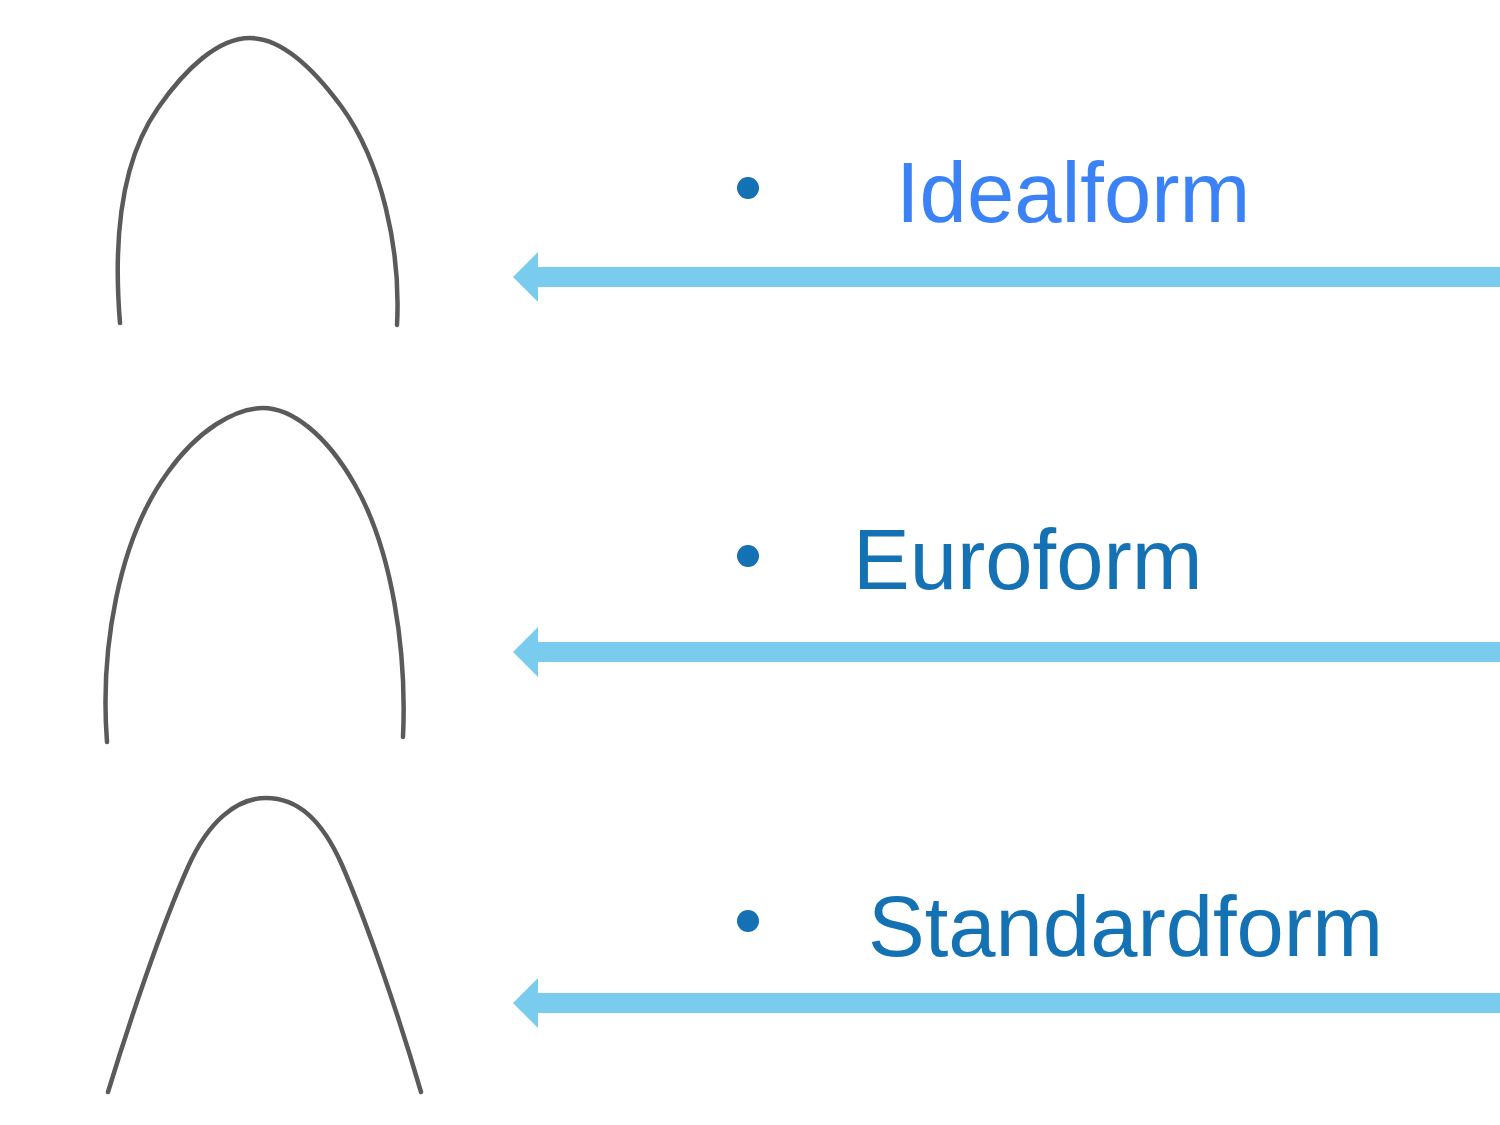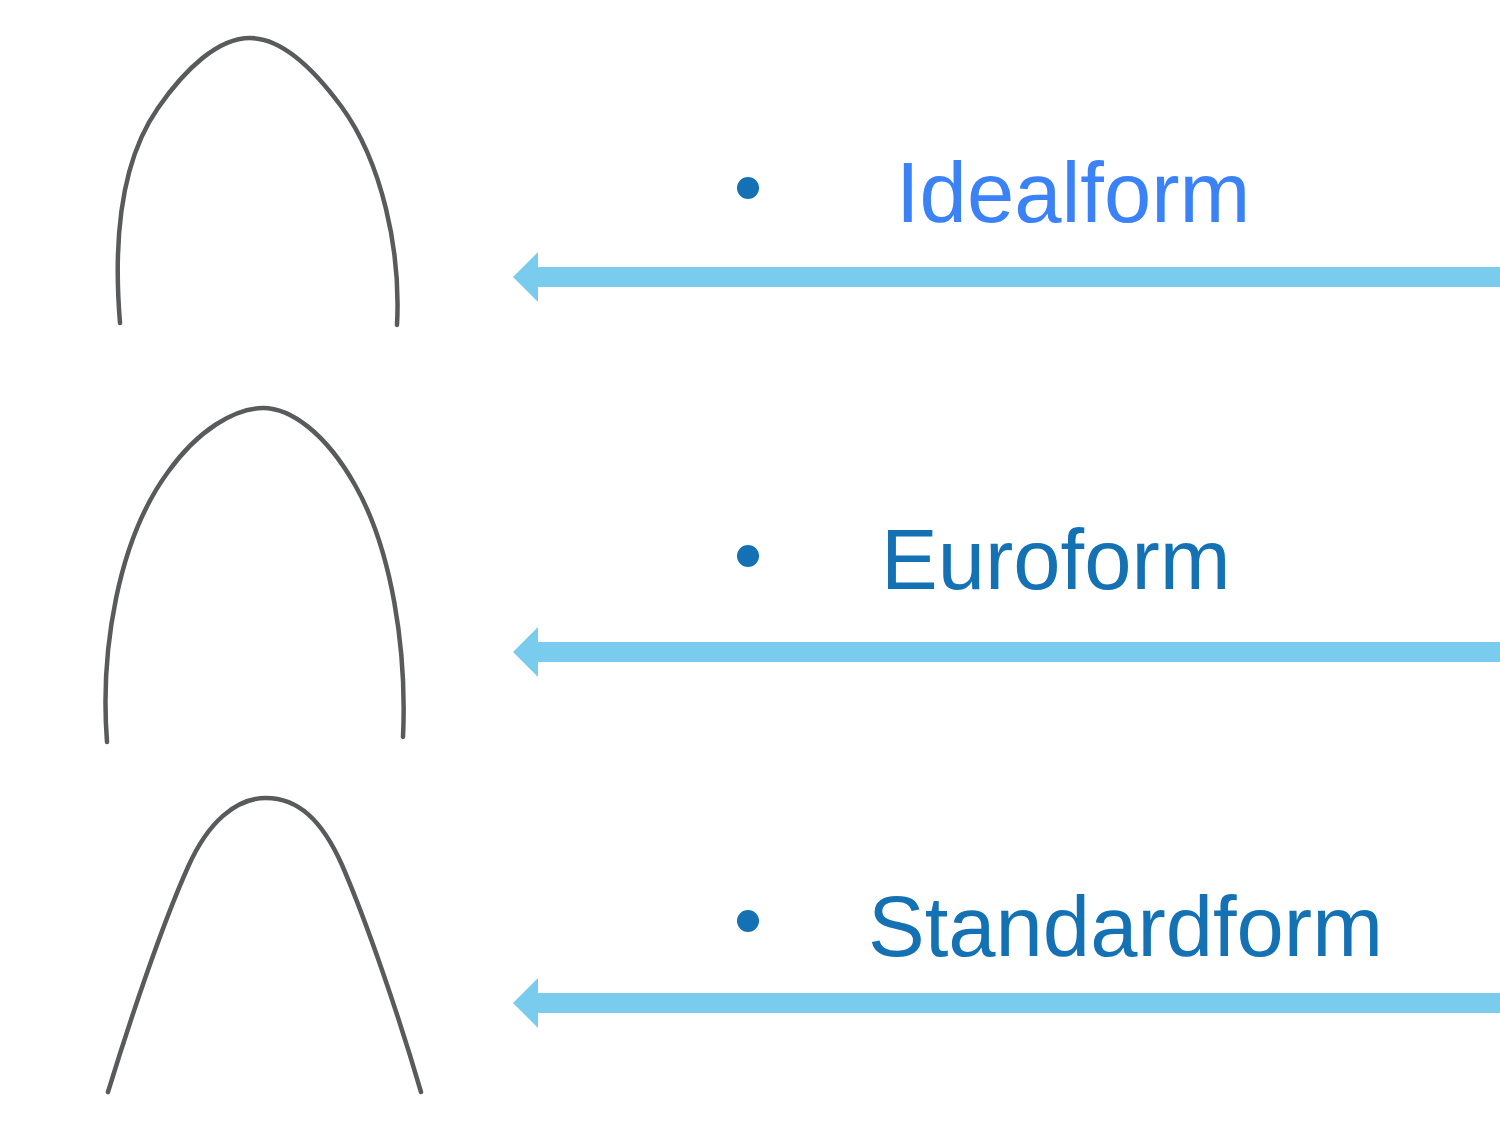--- a/index.html
+++ b/index.html
@@ -53,21 +53,21 @@
     <path d="M 8 302 C 30 230 62 135 88 77 C 108 32 136 8 166 8 C 198 8 222 30 242 75 C 268 135 300 230 321 302" fill="none" stroke-width="4.5" stroke-linecap="round" stroke="#595a5c"></path>
   </svg>
 
   <span class="bullet" style="left: 737px; top: 177px; background: rgb(19, 113, 180);"></span>
   <div class="form-label" style="left: 853px; top: 150px; color: #3b82f6; margin-left: 43px;">Idealform</div>
   <svg class="arrow-svg" style="left:505px; top:249px;" width="995" height="56" viewBox="0 0 995 56">
     <polygon points="8,28 33,3 33,18 995,18 995,38 33,38 33,53" fill="#7accee"></polygon>
   </svg>
 
   <span class="bullet" style="left: 737px; top: 545px; background: rgb(19, 113, 180);"></span>
-  <div class="form-label" style="left: 853px; top: 517px; color: rgb(19, 113, 180); margin-left: 28px;">Euroform</div>
+  <div class="form-label" style="left: 853px; top: 517px; color: rgb(19, 113, 180);">Euroform</div>
   <svg class="arrow-svg" style="left:505px; top:624px;" width="995" height="56" viewBox="0 0 995 56">
     <polygon points="8,28 33,3 33,18 995,18 995,38 33,38 33,53" fill="#7accee"></polygon>
   </svg>
 
   <span class="bullet" style="left: 737px; top: 910px; background: rgb(19, 113, 180);"></span>
   <div class="form-label" style="left: 868px; top: 884px; color: rgb(19, 113, 180); text-align: right;">Standardform</div>
   <svg class="arrow-svg" style="left:505px; top:975px;" width="995" height="56" viewBox="0 0 995 56">
     <polygon points="8,28 33,3 33,18 995,18 995,38 33,38 33,53" fill="#7accee"></polygon>
   </svg>
 

